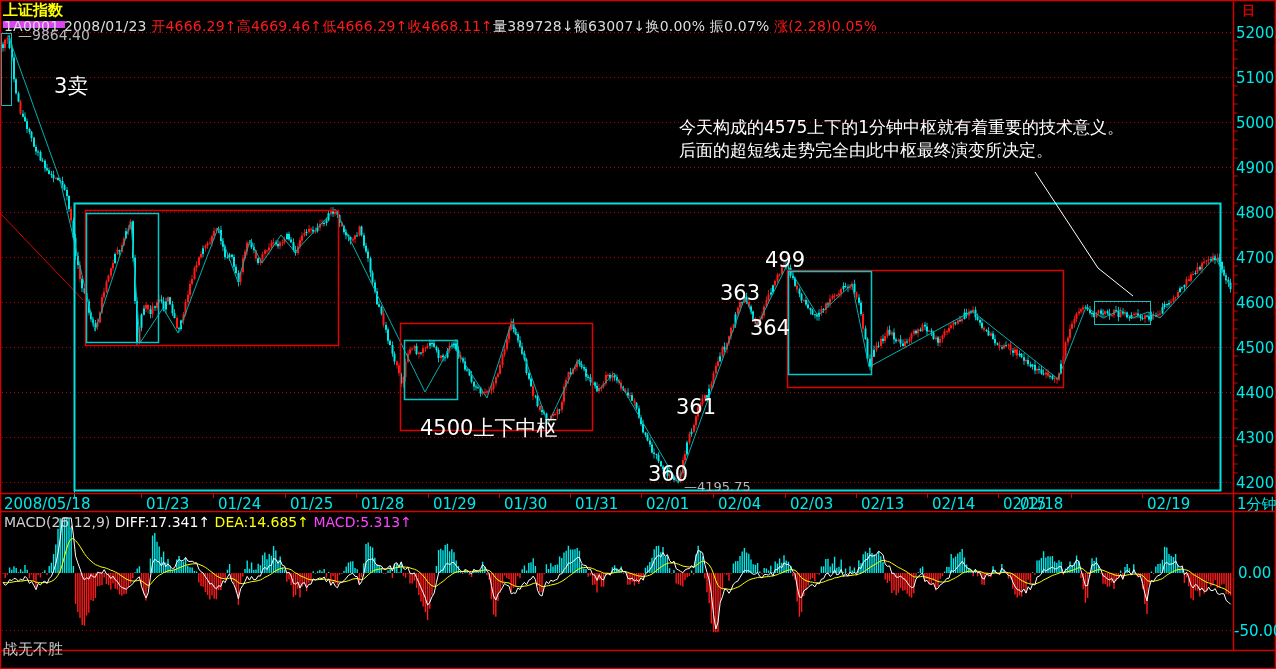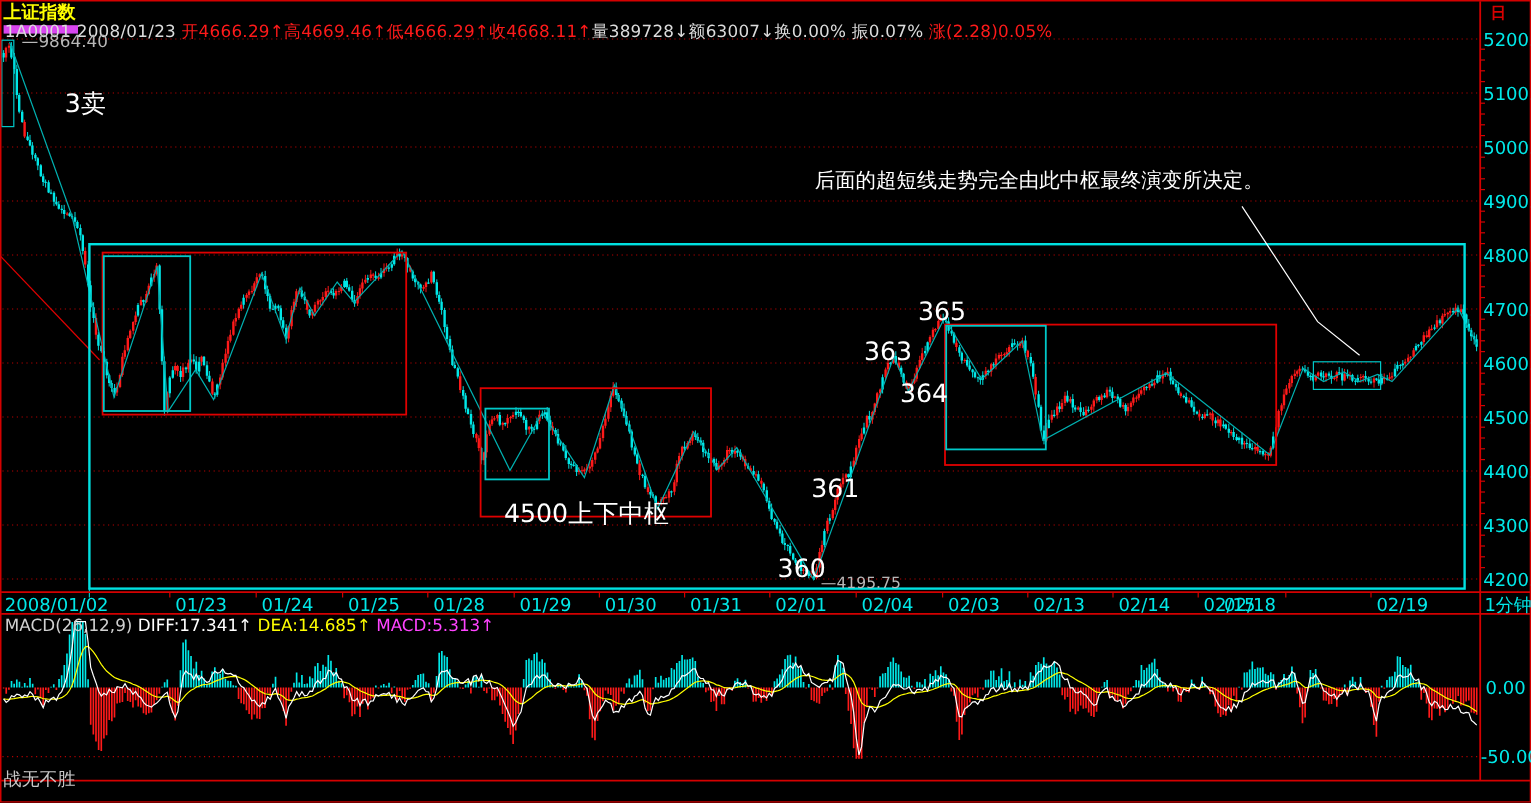--- a/index.html
+++ b/index.html
@@ -147,46 +147,47 @@
         <line x1="1" y1="650.5" x2="1275" y2="650.5" stroke="#d40000" stroke-width="1.5"></line>
       </g>
   </svg>
 
   <div class="abs title">上证指数</div>
   <div class="abs info" id="info-bar"><span>1A0001 2008/01/23 </span><span style="color: rgb(255, 26, 26);">开4666.29↑</span><span style="color: rgb(255, 26, 26);">高4669.46↑</span><span style="color: rgb(255, 26, 26);">低4666.29↑</span><span style="color: rgb(255, 26, 26);">收4668.11↑</span><span style="color: rgb(220, 220, 220);">量389728↓</span><span style="color: rgb(220, 220, 220);">额63007↓</span><span style="color: rgb(220, 220, 220);">换0.00% </span><span style="color: rgb(220, 220, 220);">振0.07% </span><span style="color: rgb(255, 26, 26);">涨(2.28)0.05%</span></div>
   <div class="abs period">日</div>
 
   <div class="abs peak-label">—9864.40</div>
   <div class="abs sell3">3卖</div>
+  <div class="abs note" style="top:116px">今天构成的4575上下的1分钟中枢就有着重要的技术意义。</div>
   <div class="abs note" style="top:139px">后面的超短线走势完全由此中枢最终演变所决定。</div>
   <div class="abs pivot-label">4500上下中枢</div>
   <div class="abs low-label">—4195.75</div>
   <div id="pivot-points">
       <div class="pt" style="left: 648px; top: 462px;">360</div>
       <div class="pt" style="left: 676px; top: 395px;">361</div>
       <div class="pt" style="left: 720px; top: 281px;">363</div>
       <div class="pt" style="left: 750px; top: 316px;">364</div>
-      <div class="pt" style="left: 765px; top: 248px;">365</div>
+      <div class="pt" style="left: 765px; top: 248px;">499</div>
     </div>
 
   <div id="price-axis">
       <div class="axlab" style="top: 24px;">5200.0</div>
       <div class="axlab" style="top: 69px;">5100.0</div>
       <div class="axlab" style="top: 114px;">5000.0</div>
       <div class="axlab" style="top: 159px;">4900.0</div>
       <div class="axlab" style="top: 204px;">4800.0</div>
       <div class="axlab" style="top: 249px;">4700.0</div>
       <div class="axlab" style="top: 294px;">4600.0</div>
       <div class="axlab" style="top: 339px;">4500.0</div>
       <div class="axlab" style="top: 384px;">4400.0</div>
       <div class="axlab" style="top: 429px;">4300.0</div>
       <div class="axlab" style="top: 474px;">4200.0</div>
     </div>
   <div id="date-axis">
-      <div class="datelab" style="left: 4px;">2008/01/02</div>
+      <div class="datelab" style="left: 4px;">2008/05/18</div>
       <div class="datelab" style="left: 146px;">01/23</div>
       <div class="datelab" style="left: 218px;">01/24</div>
       <div class="datelab" style="left: 290px;">01/25</div>
       <div class="datelab" style="left: 361px;">01/28</div>
       <div class="datelab" style="left: 433px;">01/29</div>
       <div class="datelab" style="left: 504px;">01/30</div>
       <div class="datelab" style="left: 575px;">01/31</div>
       <div class="datelab" style="left: 646px;">02/01</div>
       <div class="datelab" style="left: 718px;">02/04</div>
       <div class="datelab" style="left: 790px;">02/03</div>

